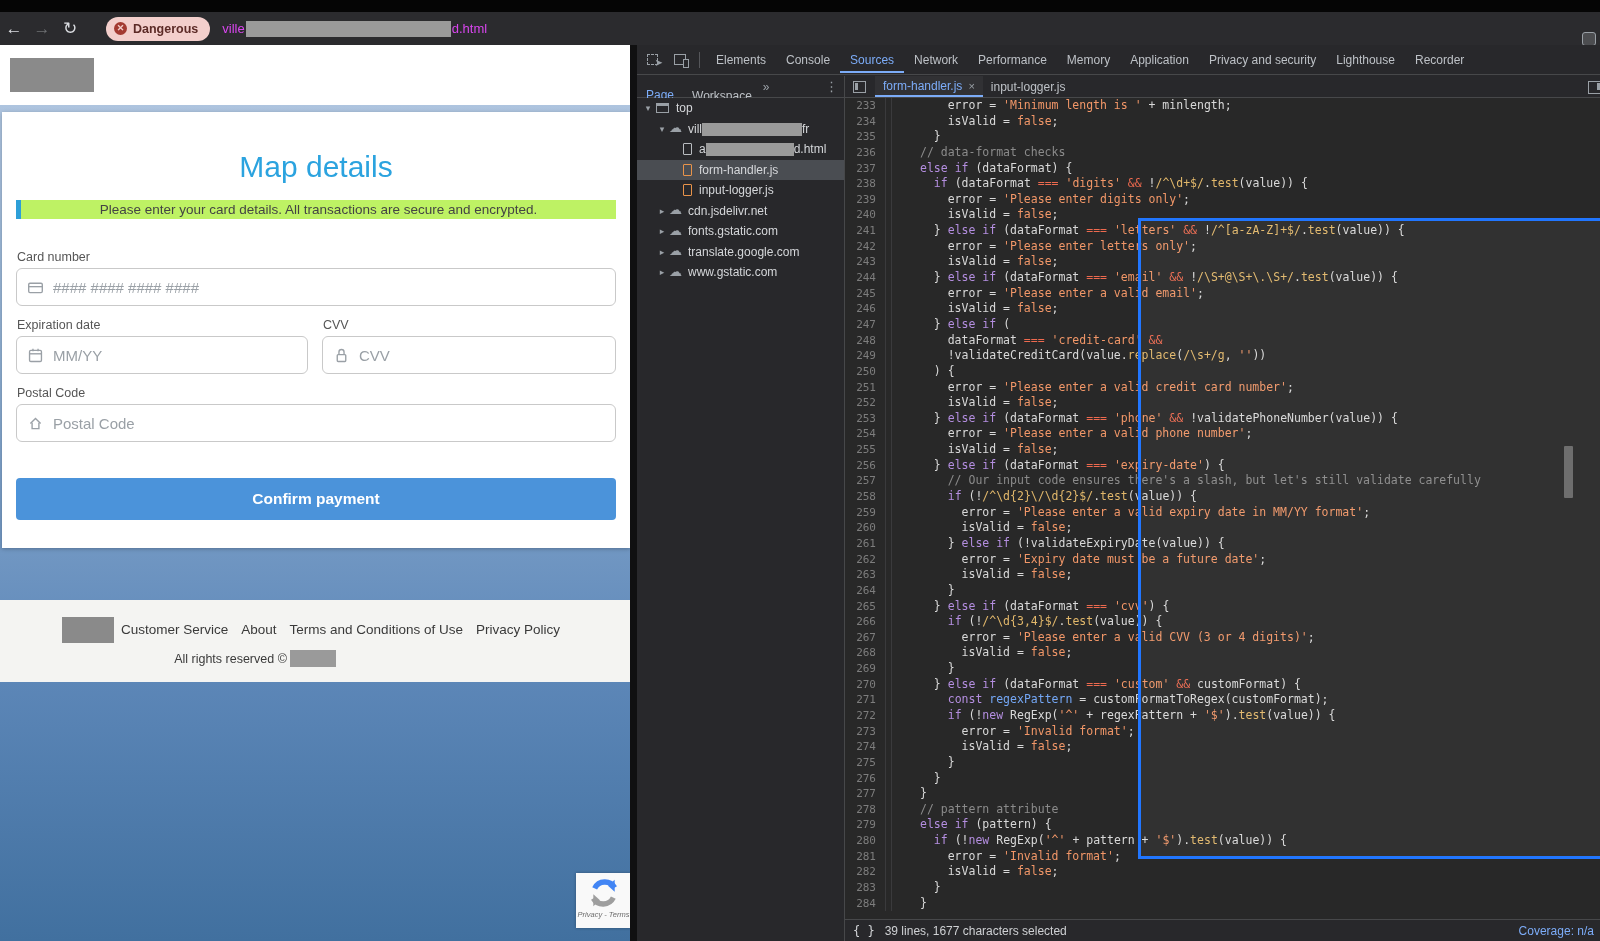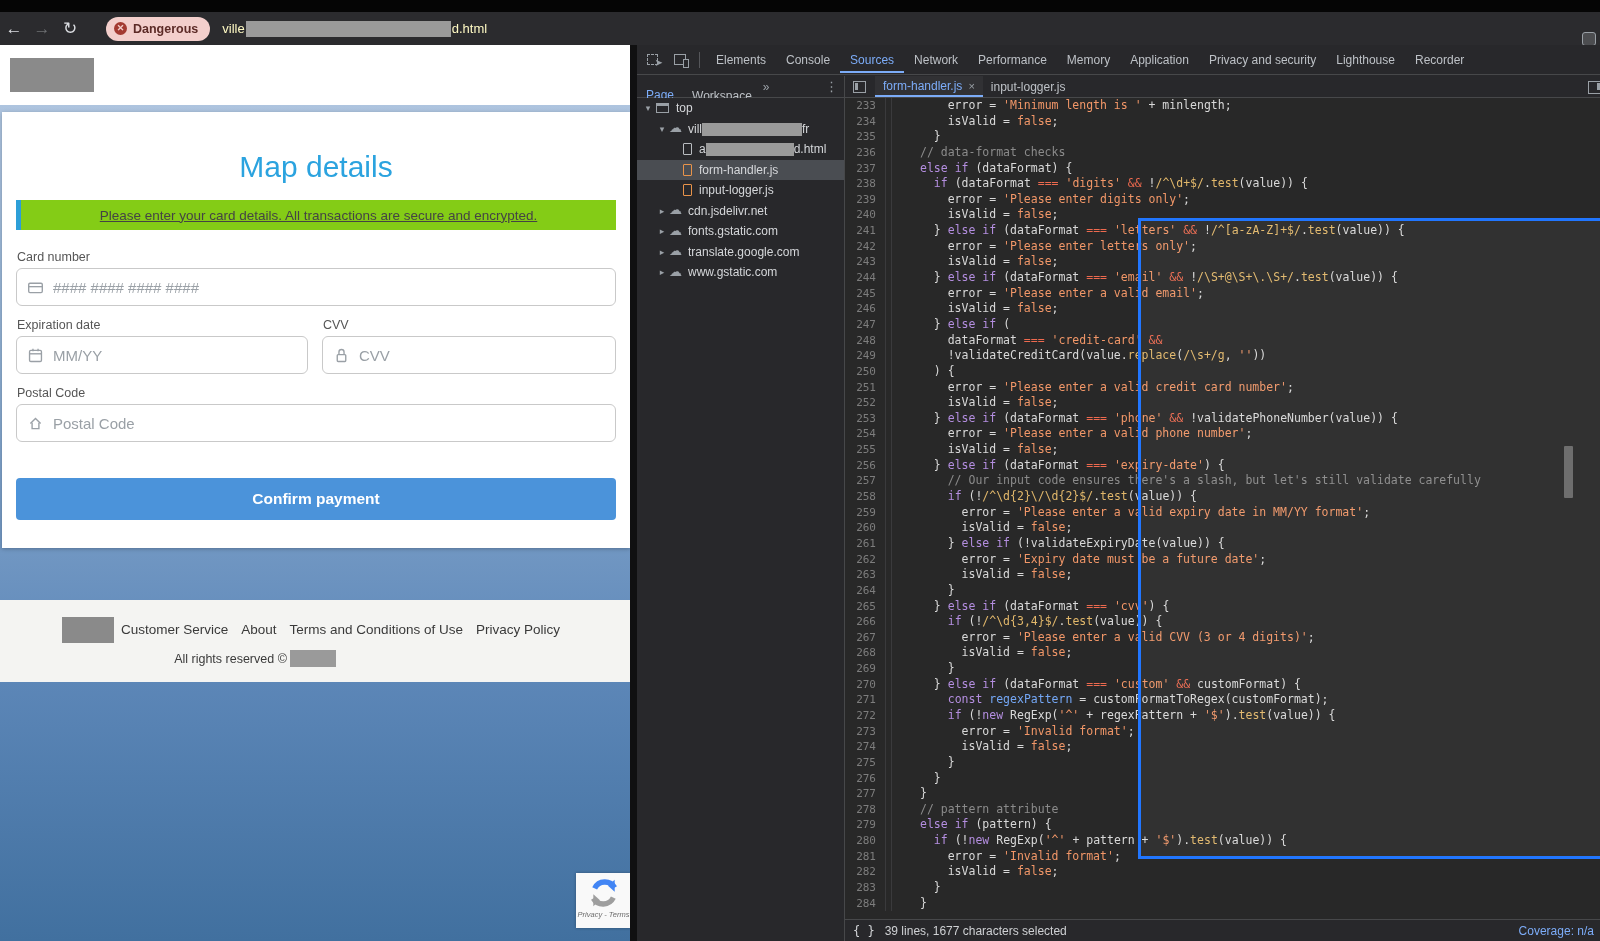--- a/index.html
+++ b/index.html
@@ -12,37 +12,37 @@
   #topstrip { left:0; top:0; width:1600px; height:12px; background:#050505; }
   #toolbar { left:0; top:12px; width:1600px; height:33px; background:#2b2b2e;
     display:flex; align-items:center; color:#e8eaed; }
   .navbtn { font-size:17px; width:28px; text-align:center; color:#dadce0; }
   .navbtn.dim { color:#6e7073; }
   #danger-pill { display:flex; align-items:center; gap:6px; background:#f3cfcc;
     border-radius:14px; height:24px; padding:0 12px 0 8px; margin-left:22px; }
   #danger-pill .dot { width:13px; height:13px; border-radius:50%; background:#a33a31;
     color:#f3cfcc; font-size:9px; line-height:13px; text-align:center; font-weight:bold; }
   #danger-pill span.lbl { color:#5c2b27; font-size:12.5px;font-weight:bold; }
-  #urltext { margin-left:12px; font-size:13px; color:#fef9c3; display:flex; align-items:center; }
+  #urltext { margin-left:12px; font-size:13px; color:#d946ef; display:flex; align-items:center; }
   .redact { display:inline-block; background:#9a9a9a; }
   #toolbar-right-icon { position:absolute; right:4px; top:20px; width:14px; height:14px;
     border:1.5px solid #9aa0a6; border-radius:3px; background:#4c4d50; }
 
   
   #page { left:0; top:45px; width:630px; height:896px;
     background:linear-gradient(180deg,#b5c9e2 0%,#8fafd2 35%,#5d87b8 70%,#41709f 100%); }
   #page-header { left:0; top:0; width:630px; height:60px; background:#ffffff; }
   #page-logo { left:10px; top:13px; width:84px; height:34px; background:#8a8a8a; }
   #card { left:2px; top:67px; width:628px; height:436px; background:#ffffff;
     box-shadow:0 1px 4px rgba(0,0,0,.25); }
   #form-title { left:0; top:38px; width:628px; text-align:center; font-size:30px;
     color:#2ba3df; font-weight:500; }
-  #notice { left:14px; top:88px; width:600px; height:30px; background:#84cc16;
+  #notice { left:14px; top:88px; width:600px; height:19px; background:#bef264;
     border-left:5px solid #2d9fd8; display:flex; align-items:center; justify-content:center;
-    font-size:13.5px; color:#444;text-decoration:underline; }
+    font-size:13.5px; color:#444; }
   .flabel { font-size:12.5px; color:#555; position:absolute; }
   .finput { position:absolute; height:38px; border:1px solid #c9c9c9; border-radius:6px;
     background:#fff; display:flex; align-items:center; padding:0 10px; gap:9px;
     color:#9aa0a6; font-size:15px; }
   .ficon { width:17px; height:17px; stroke:#9aa0a6; fill:none; stroke-width:1.6; flex:0 0 auto; }
   #pay-btn { left:14px; top:366px; width:600px; height:42px; background:#4b93da;
     border:none; border-radius:4px; color:#fff; font-size:15.5px; font-weight:bold;
     position:absolute; }
   #page-footer { left:0; top:555px; width:630px; height:82px; background:#f4f4f2; }
   #footer-logo { left:62px; top:17px; width:52px; height:26px; background:#8a8a8a; }

